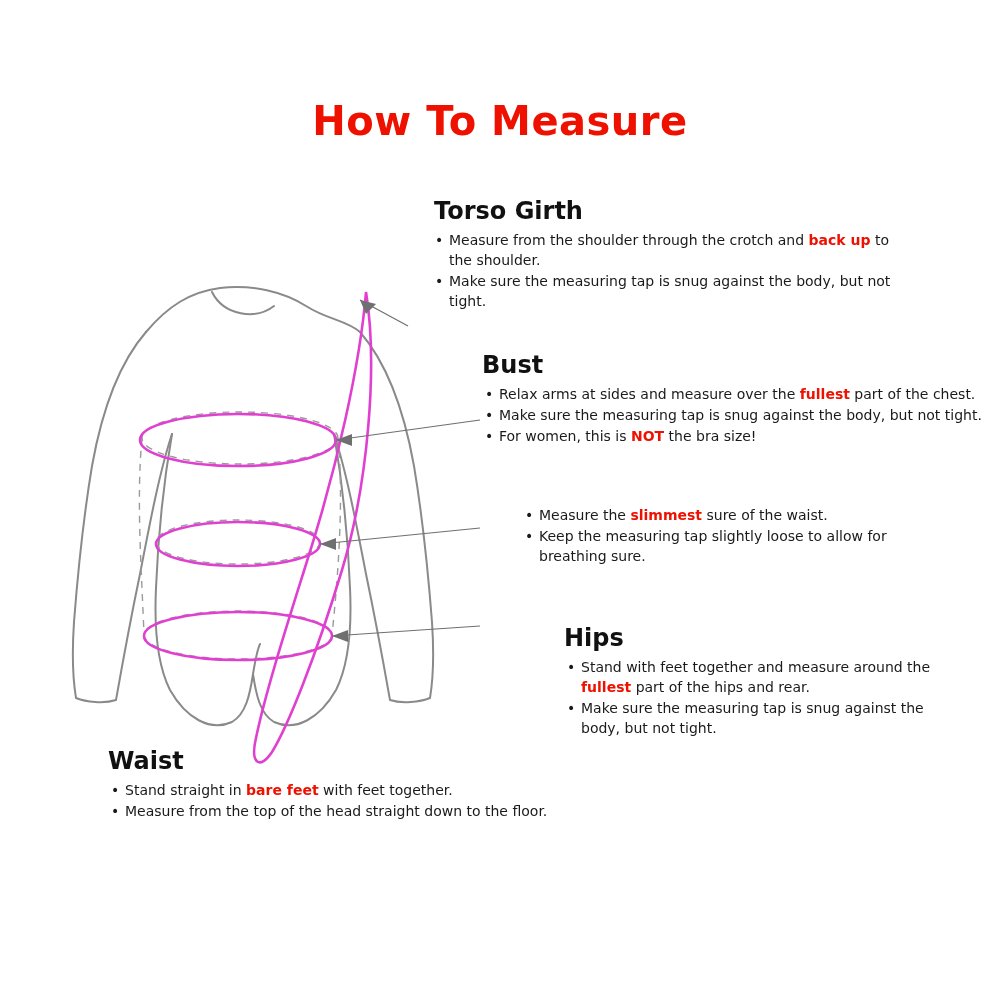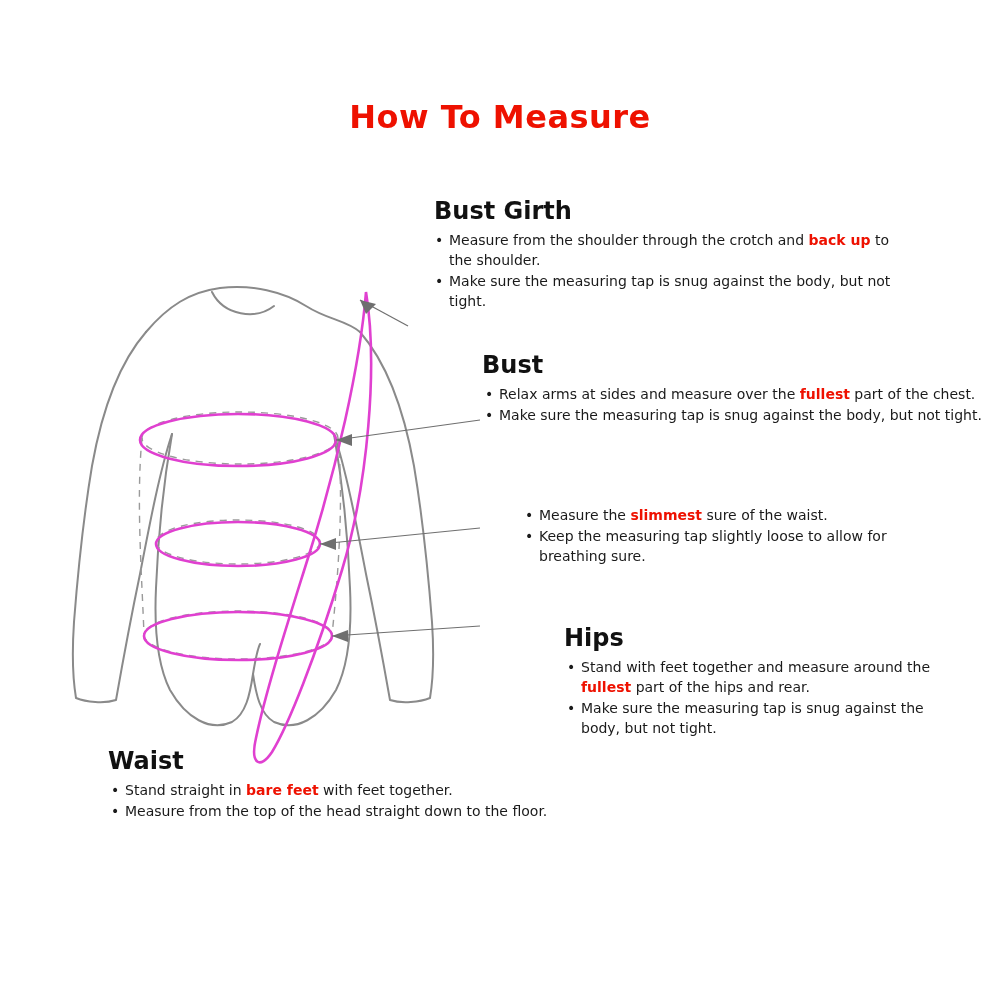--- a/index.html
+++ b/index.html
@@ -14,21 +14,21 @@
     background: #ffffff;
     font-family: "DejaVu Sans", "Liberation Sans", sans-serif;
     overflow: hidden;
   }
   #title {
     position: absolute;
     top: 98px;
     left: 0;
     width: 1000px;
     text-align: center;
-    font-size: 32px;
+    font-size: 40px;
     font-weight: bold;
     color: #ee1100;
     letter-spacing: 0.5px;
   }
   .section {
     position: absolute;
   }
   .sec-head {
     font-size: 24px;
     font-weight: bold;
@@ -129,32 +129,33 @@
       <g fill="#6f6f6f">
         <polygon points="300,30 316,34 306,44"></polygon>
         <polygon points="276,170 292,164 292,176"></polygon>
         <polygon points="260,274 276,268 276,280"></polygon>
         <polygon points="272,366 288,360 288,372"></polygon>
       </g>
     </svg>
   </div>
 
   <div class="section" id="torso-girth">
-    <h2 class="sec-head" id="sec-head-torso">Bust Girth</h2>
+    <h2 class="sec-head" id="sec-head-torso">Torso Girth</h2>
     <ul class="bullets">
       <li><span>Measure from the shoulder through the crotch and </span><span class="hl">back up</span><span> to the shoulder.</span></li>
       <li><span>Make sure the measuring tap is snug against the body, but not tight.</span></li>
     </ul>
   </div>
 
   <div class="section" id="bust">
     <h2 class="sec-head">Bust</h2>
     <ul class="bullets">
       <li><span>Relax arms at sides and measure over the </span><span class="hl">fullest</span><span> part of the chest.</span></li>
       <li><span>Make sure the measuring tap is snug against the body, but not tight.</span></li>
+      <li><span>For women, this is </span><span class="hl">NOT</span><span> the bra size!</span></li>
     </ul>
   </div>
 
   <div class="section" id="waist">
     <ul class="bullets">
       <li><span>Measure the </span><span class="hl">slimmest</span><span> sure of the waist.</span></li>
       <li><span>Keep the measuring tap slightly loose to allow for breathing sure.</span></li>
     </ul>
   </div>
 

